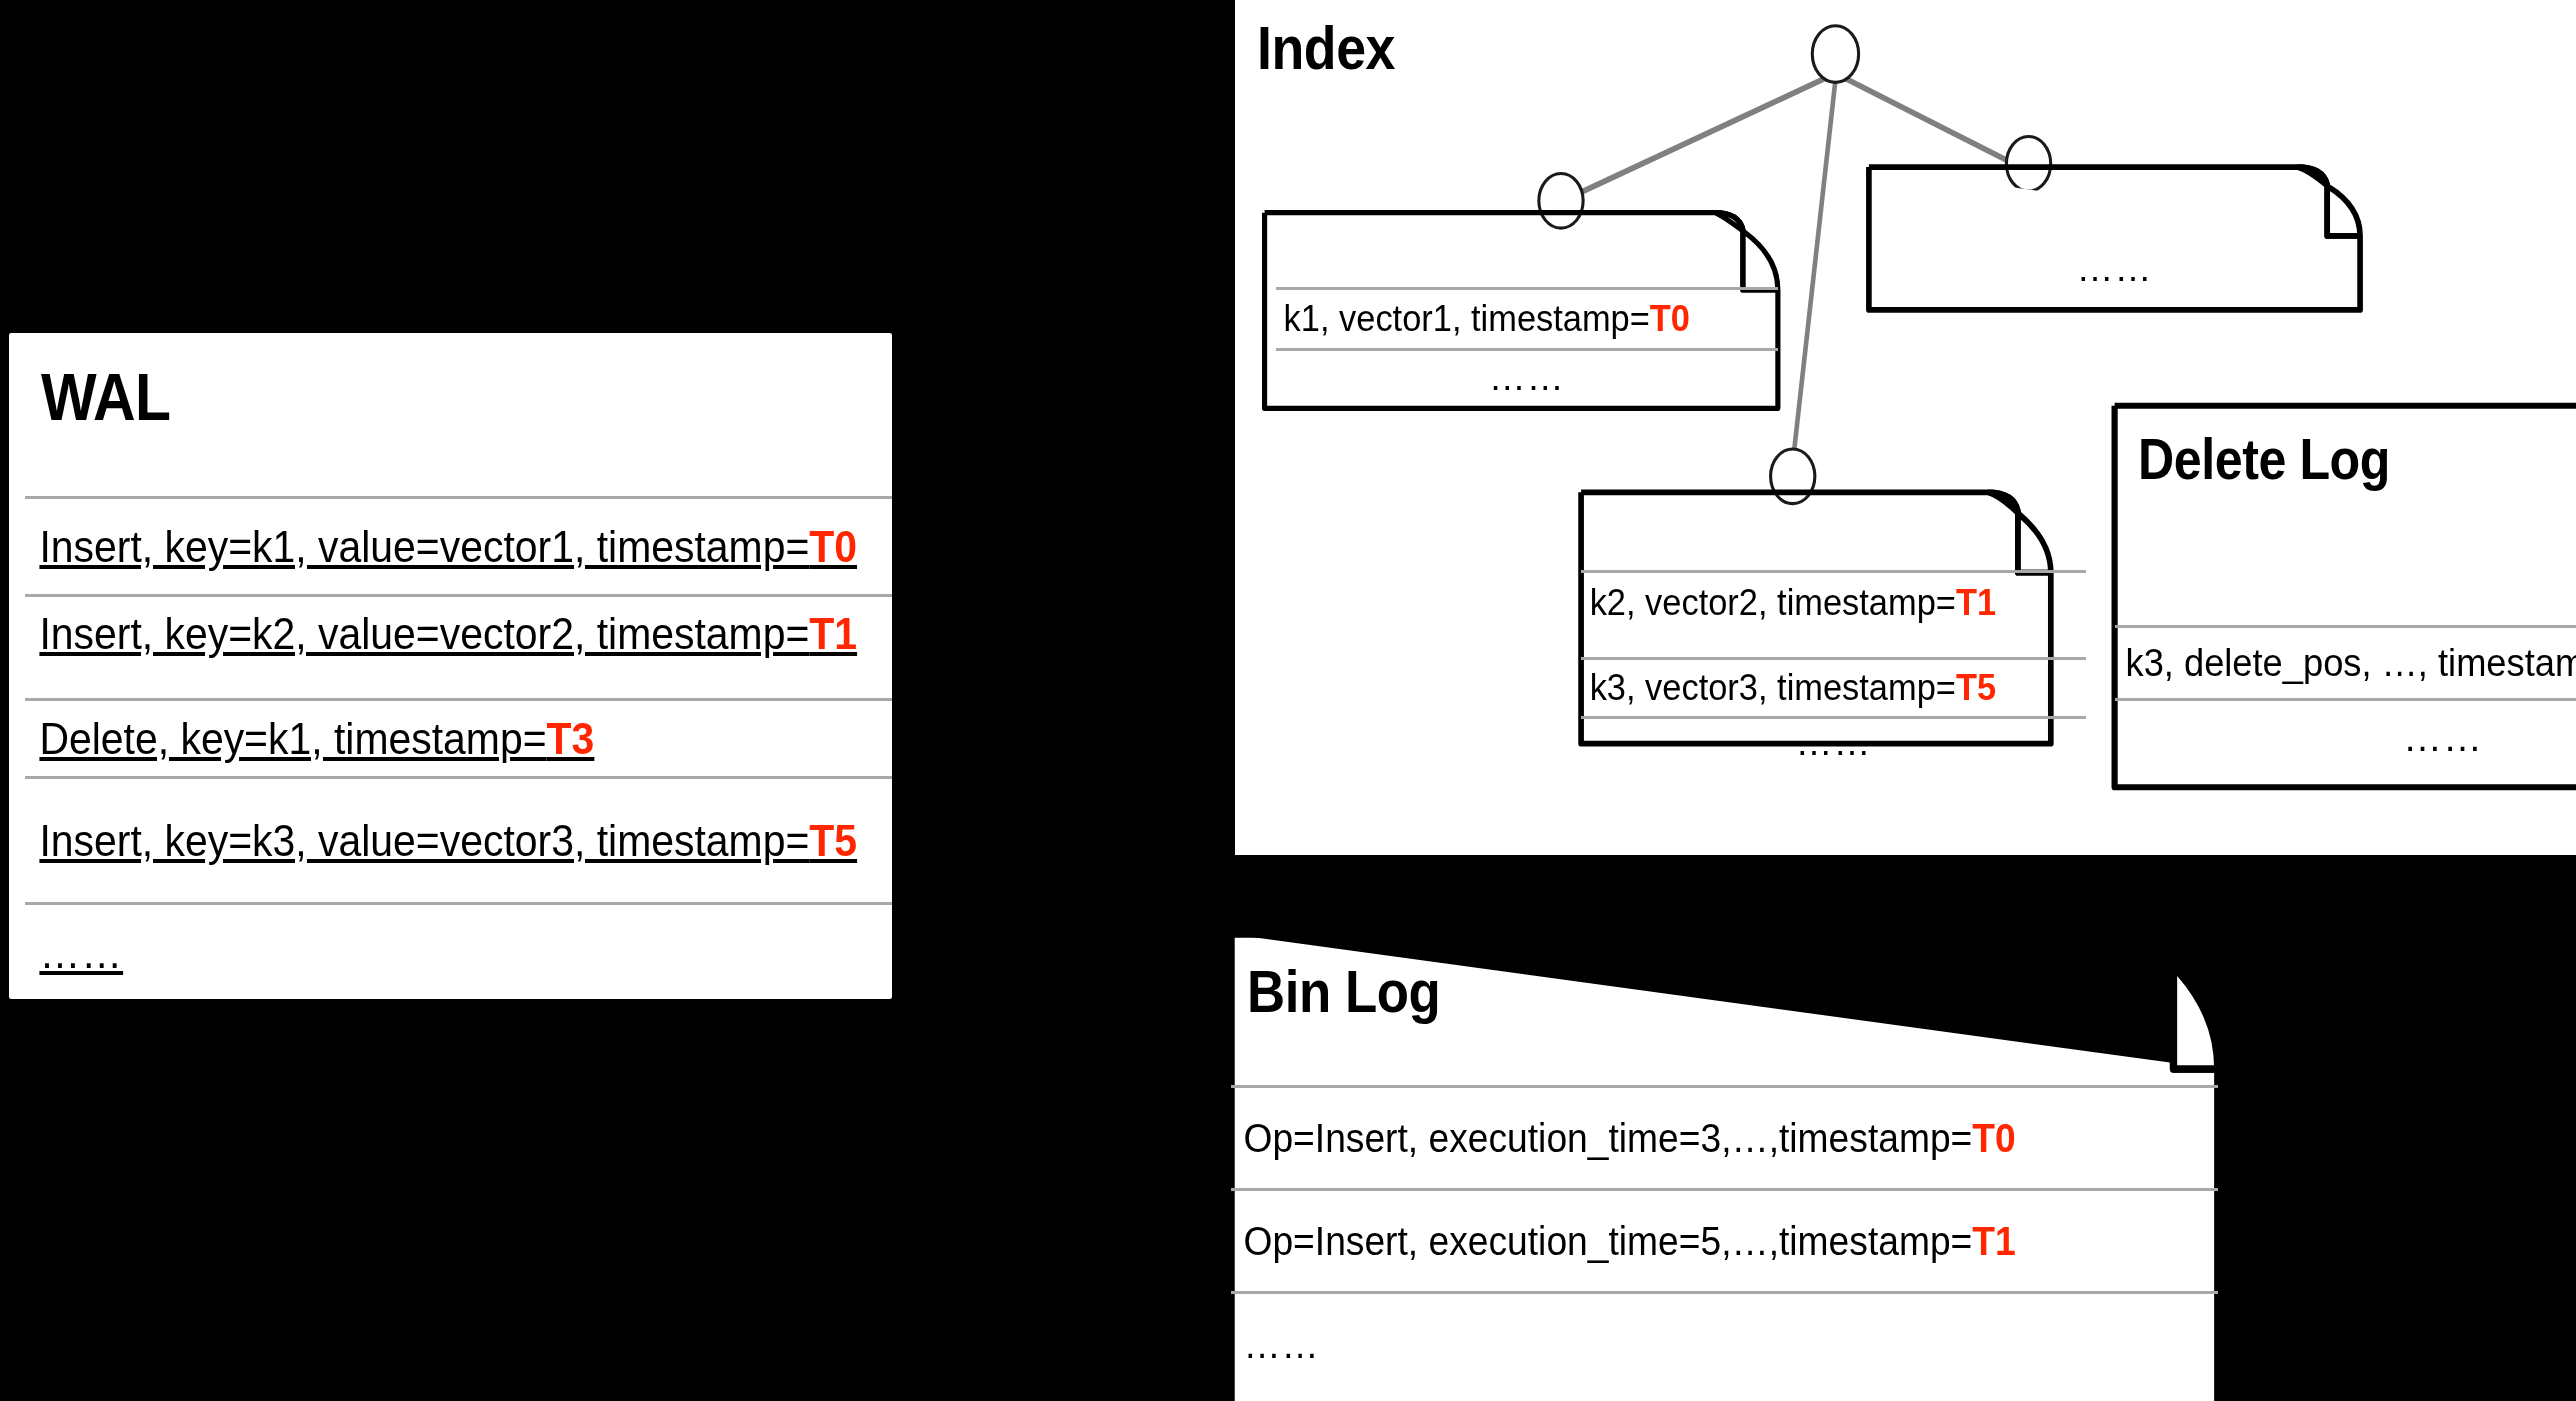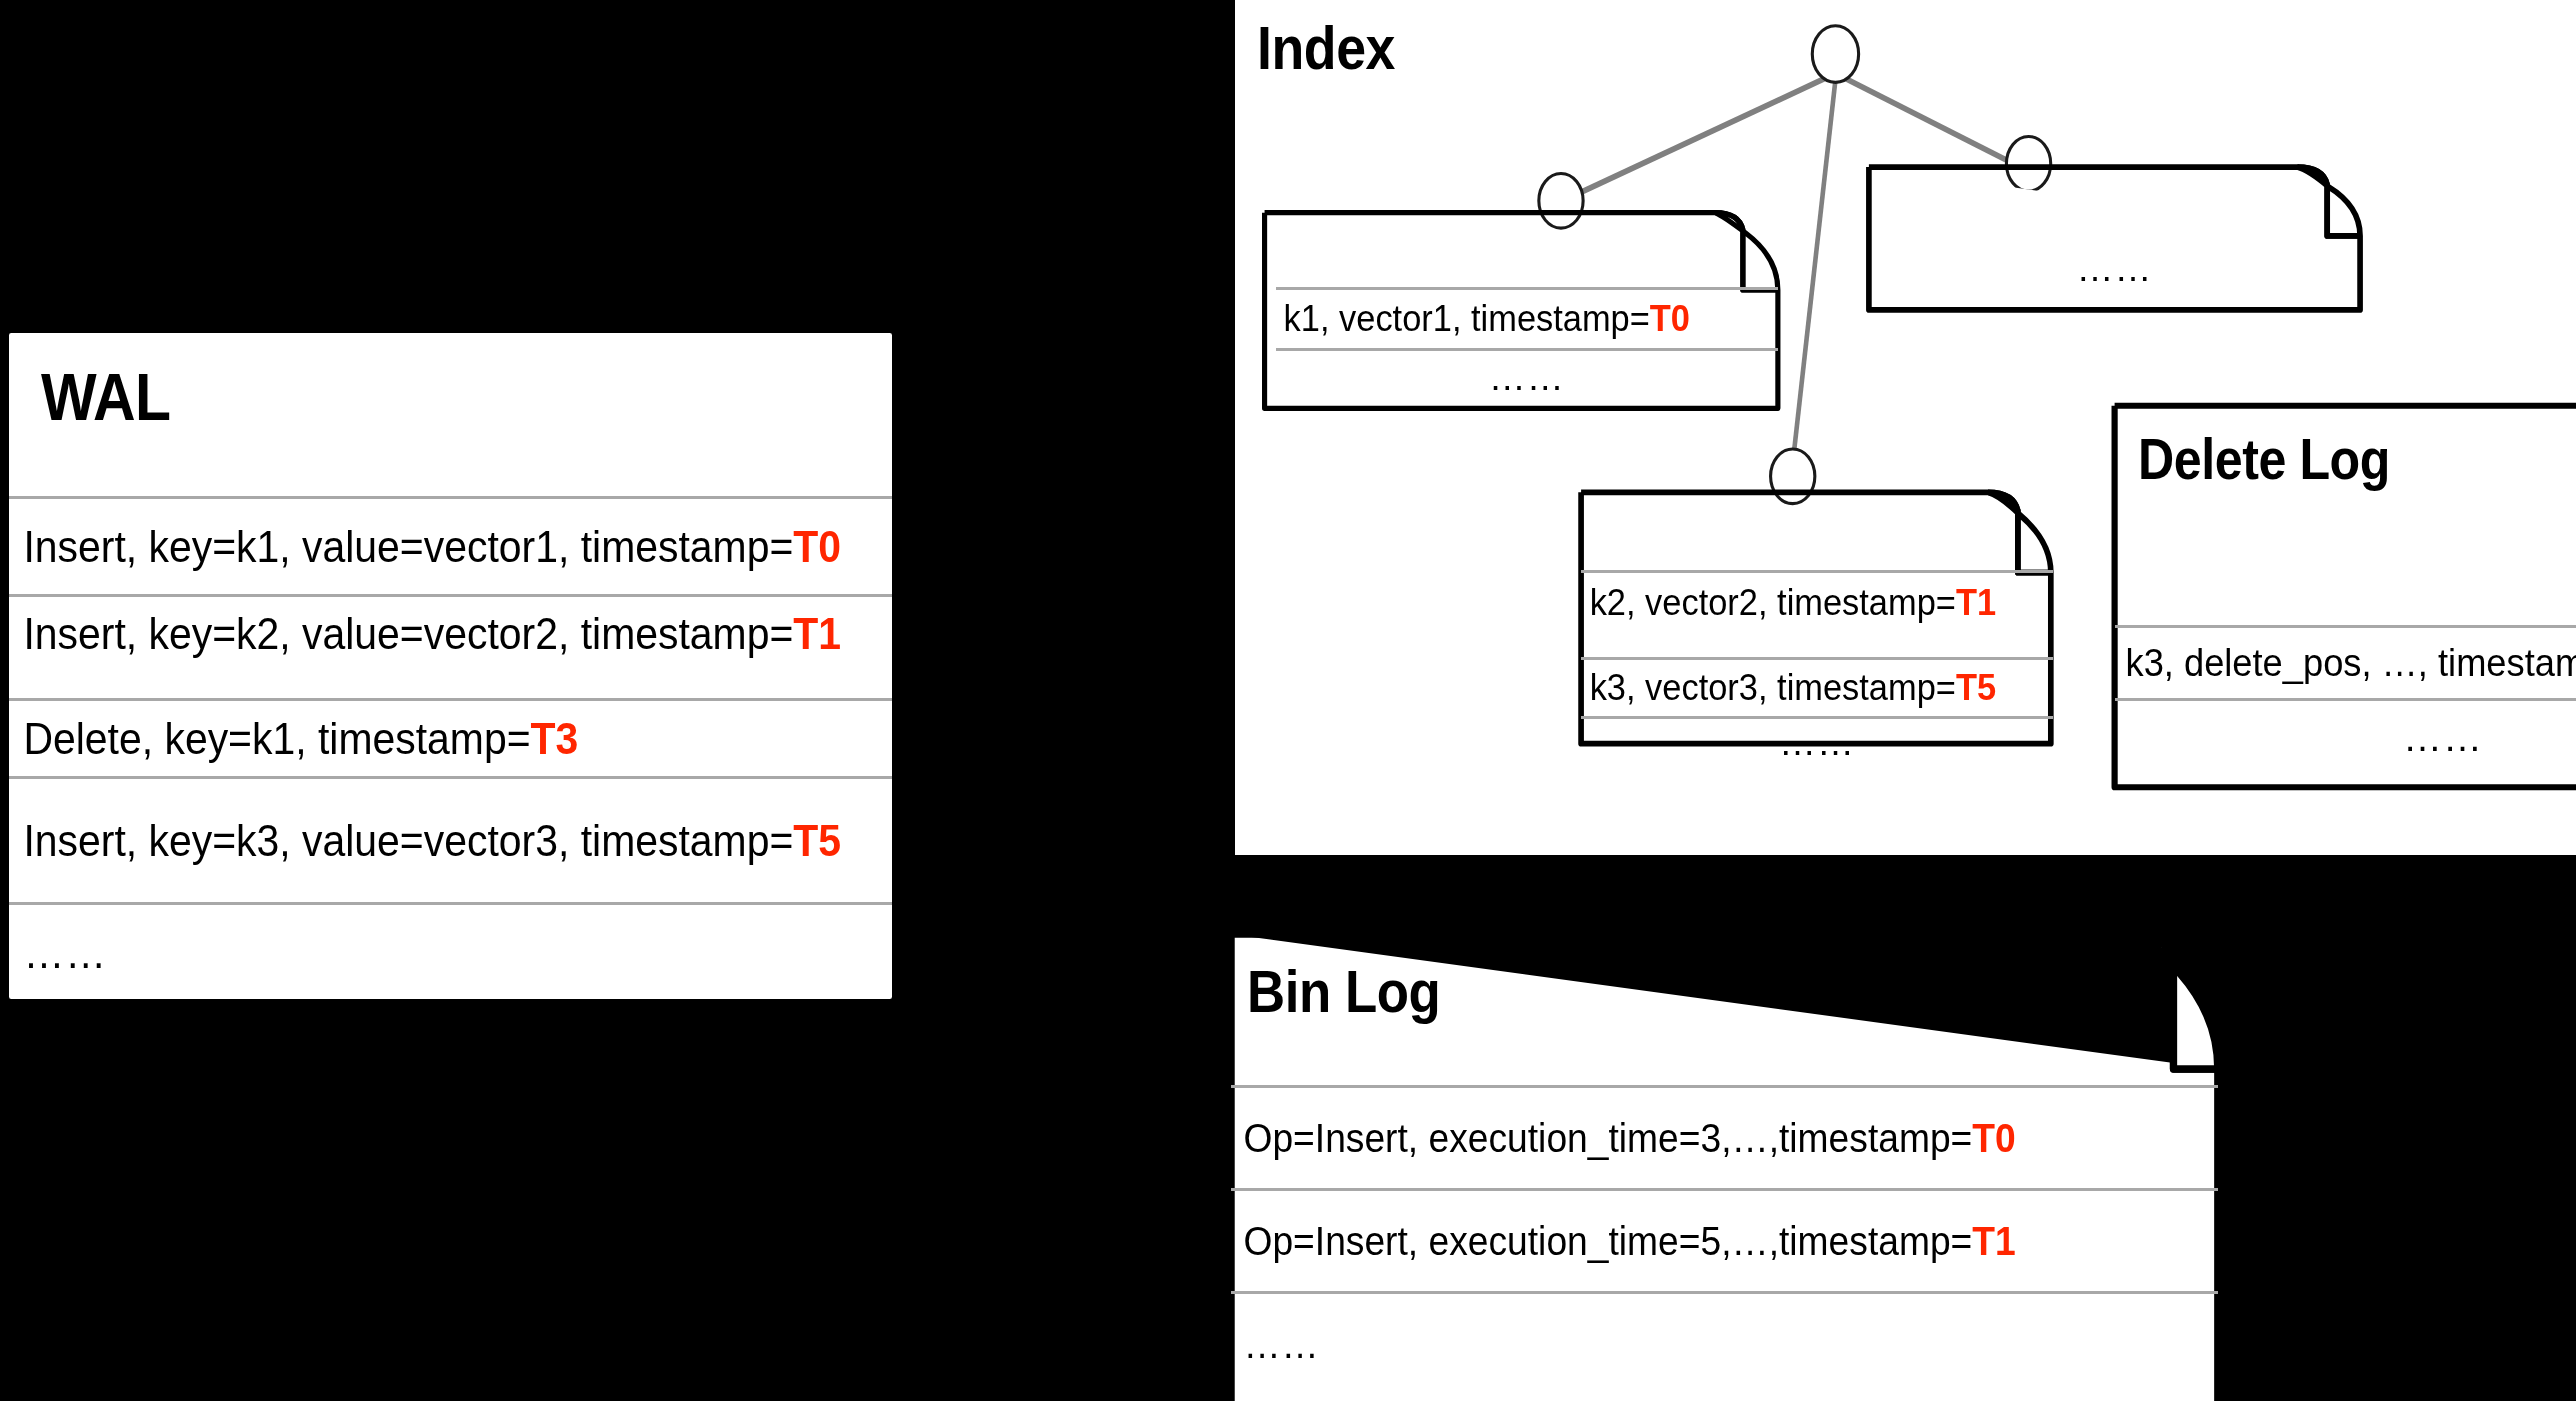--- a/index.html
+++ b/index.html
@@ -33,22 +33,23 @@
     letter-spacing: -0.5px;
     transform: scaleX(0.88);
     transform-origin: left center;
     white-space: nowrap;
     line-height: 1;
   }
 
   
   .rows {
     position: absolute;
-    left: 0;
+    left: 16px;
     right: 0;
+    text-decoration: underline;
   }
   .row {
     position: relative;
     box-sizing: border-box;
     border-top: 3.6px solid #a8a8a8;
     display: flex;
     align-items: center;
     color: #000000;
     white-space: nowrap;
     overflow: visible;
@@ -175,21 +176,21 @@
       </svg>
       <div class="doc-rows" style="top:72px; left:3.1px; right:4.1px;">
         <div class="row" style="height:67px; border-top:none;">
           <div class="row-text center ellipsis" style="font-size:37px;">
             <span>……</span>
           </div>
         </div>
       </div>
     </div>
 
-    <div class="doc" style="left:343px; top:489px; width:479px; height:258px;">
+    <div class="doc" style="left:343px; top:489px; width:479px; height:258px;padding-left:33px;">
       <svg width="479" height="258" viewBox="0 0 930 500">
         <path d="M6,6 L796,6 Q846,6 854,42 L854,162 L918,162 Q918,100 856,48 Q820,13 796,6
                  M6,6 L6,494 L918,494 L918,162" fill="#ffffff" stroke="#000000" stroke-width="11" stroke-linejoin="round"></path>
         <path d="M796,6 Q846,6 854,42 L854,162 L918,162" fill="none" stroke="#000000" stroke-width="11" stroke-linejoin="round"></path>
       </svg>
       <div class="doc-rows" style="top:81px; left:3.1px; right:4.1px;">
         <div class="row" style="height:63px;">
           <div class="row-text" style="padding-left:9.3px; font-size:37px;">
             <span>k2, vector2, timestamp=</span><span class="ts">T1</span>
           </div>

